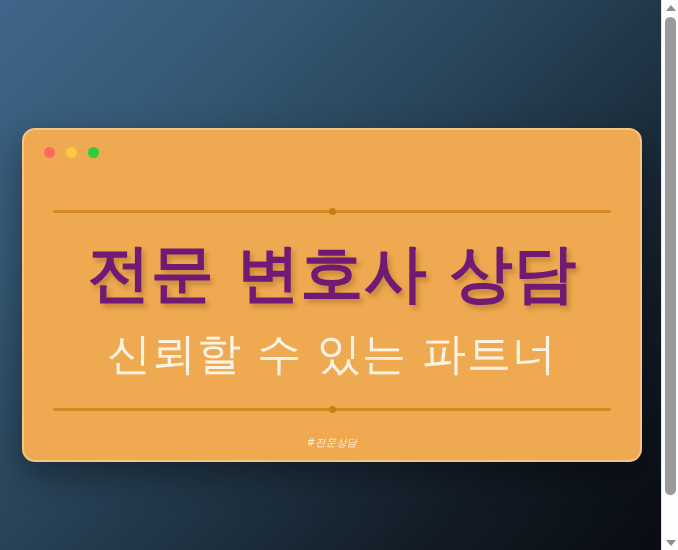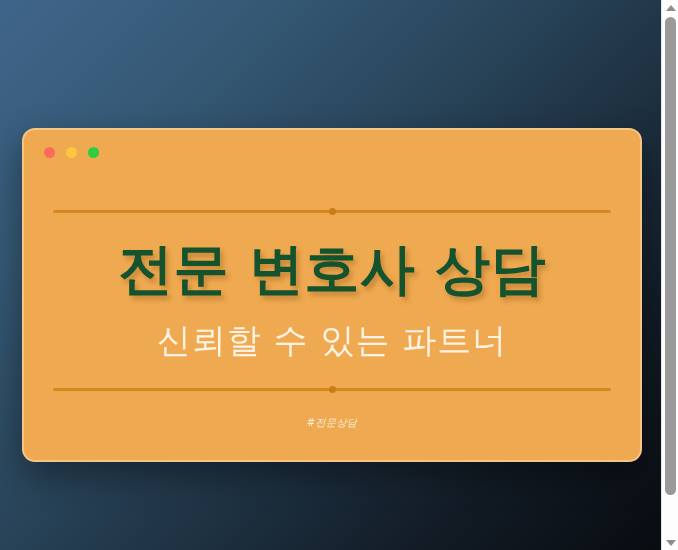--- a/index.html
+++ b/index.html
@@ -98,36 +98,36 @@
     background: #c87d17;
     border-radius: 50%;
   }
   .divider-top    { margin-top: 36px; }
   .divider-bottom { margin-top: 0px; }
 
   
   .headline {
     margin: 0;
     padding: 0;
-    font-size: 55px;
+    font-size: 63px;
     font-weight: 700;
     line-height: 1.05;
-    color: #14532d;
+    color: #701a75;
     letter-spacing: 0.5px;
     text-align: center;
     text-shadow: 3px 4px 5px rgba(120, 70, 10, 0.33);
     flex: none;
     margin-top: 28px;
   }
 
   
   .subhead {
     margin: 0;
     padding: 0;
-    font-size: 34px;
+    font-size: 44px;
     font-weight: 400;
     line-height: 1.15;
     color: #fdf3e4;
     text-align: center;
     letter-spacing: 1px;
     flex: none;
     margin-top: 22px;
     margin-bottom: 28px;
   }
 

